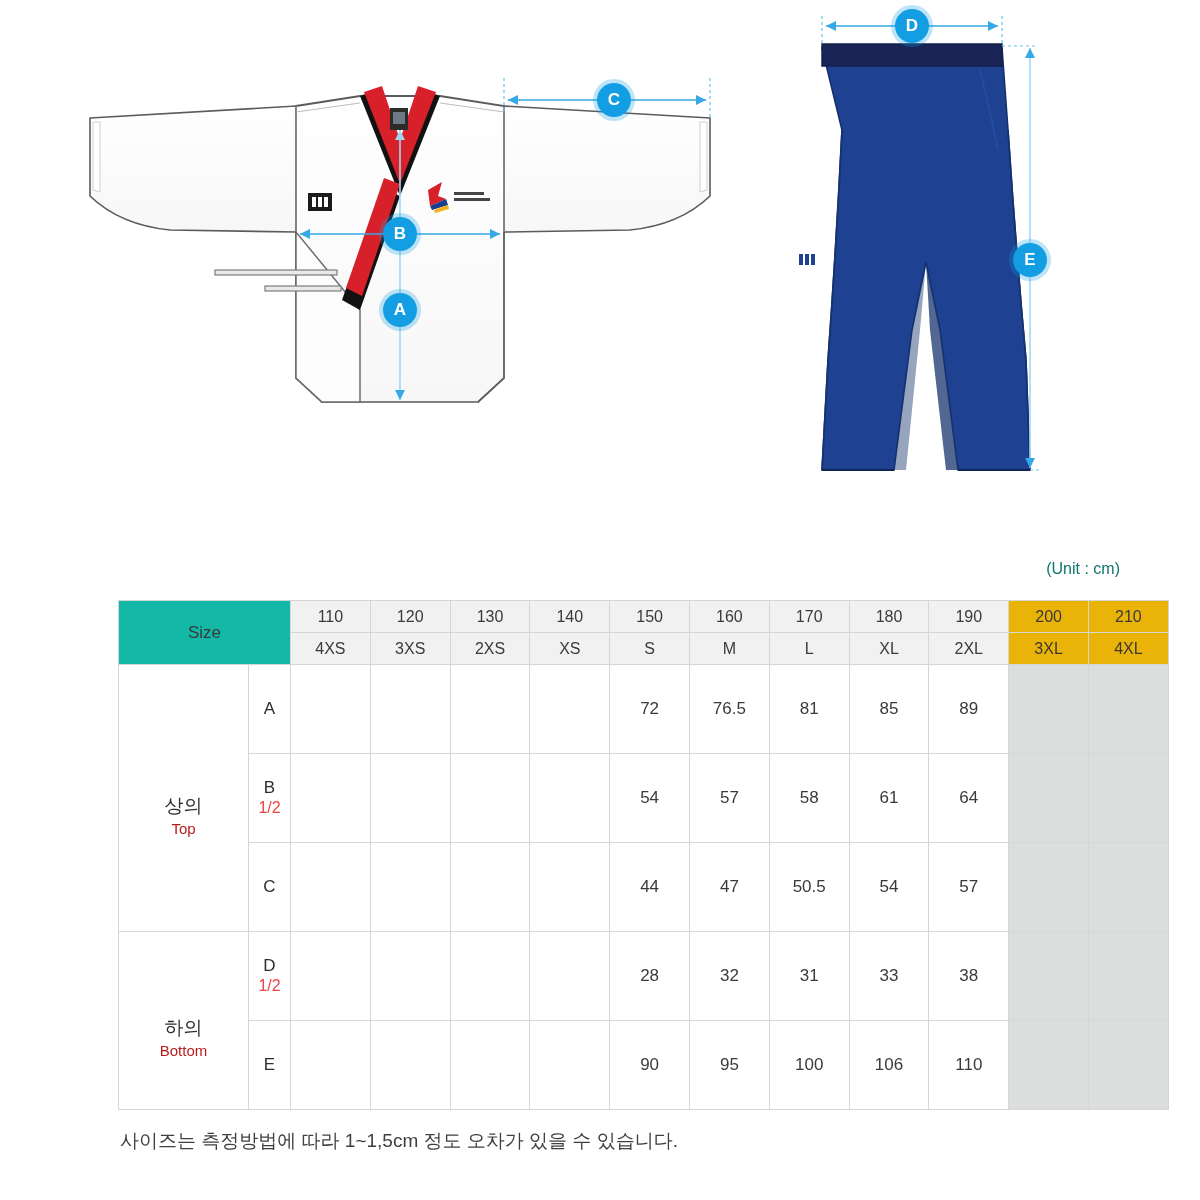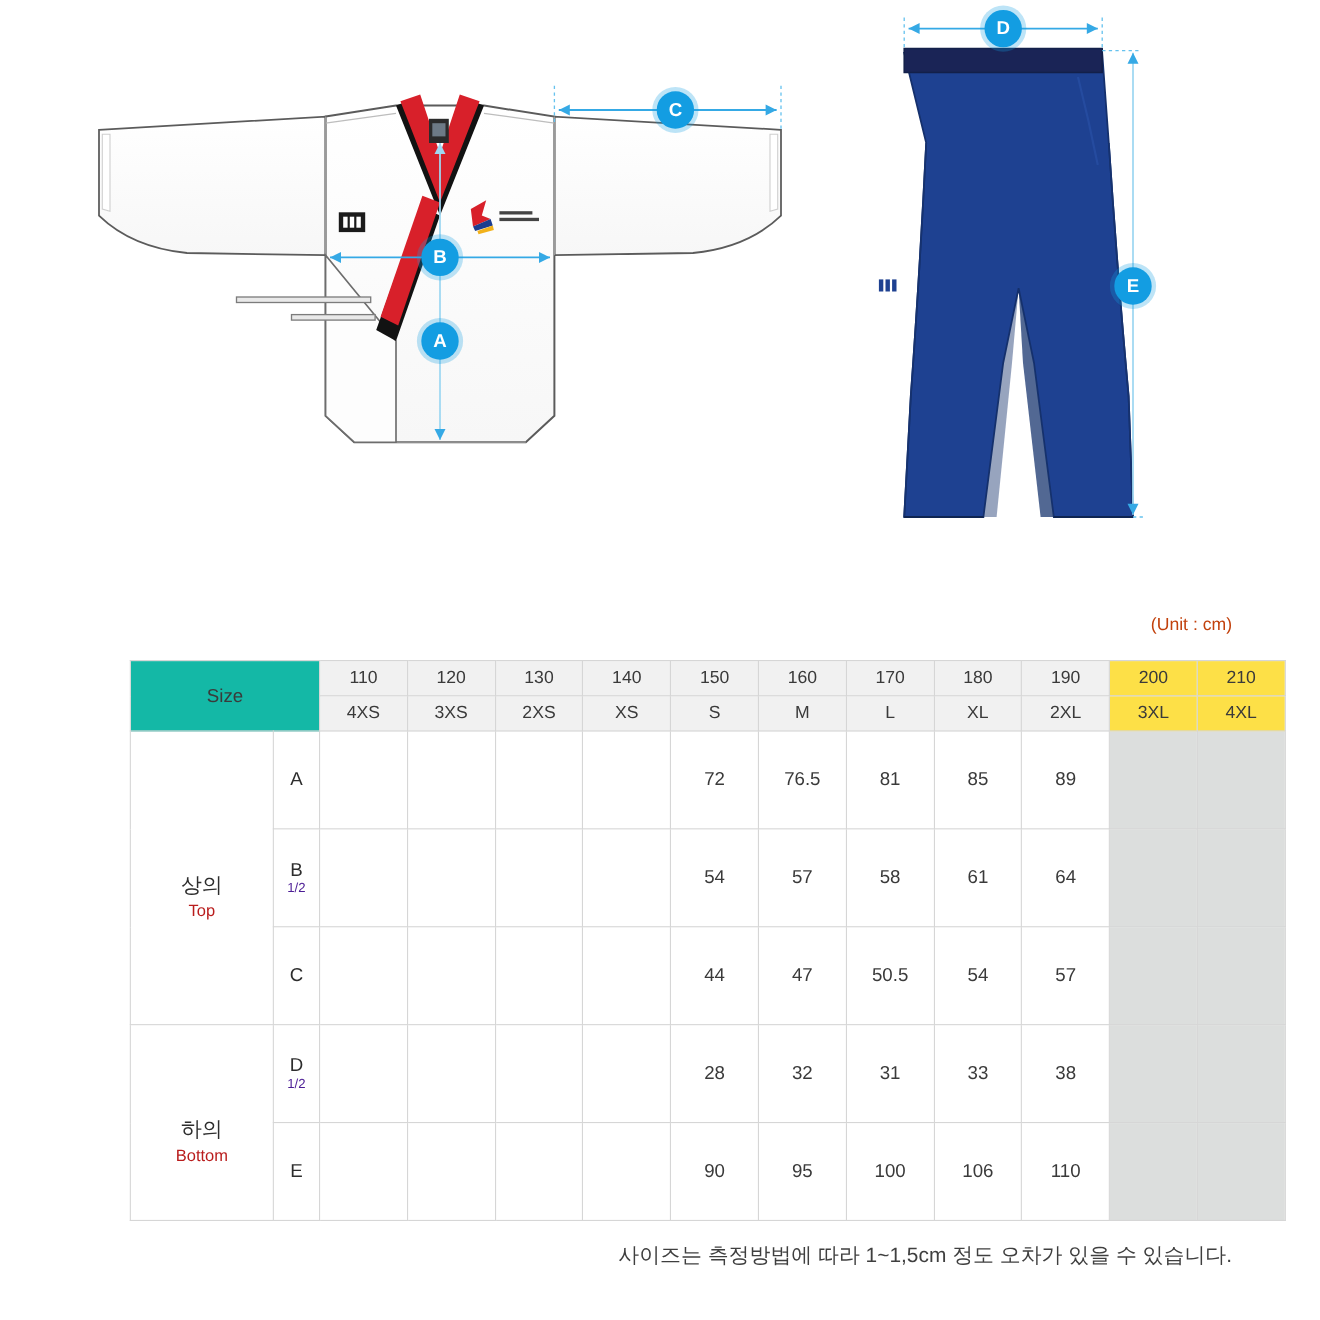--- a/index.html
+++ b/index.html
@@ -27,21 +27,21 @@
     display:flex; align-items:center; justify-content:center;
     box-shadow:0 0 0 4px rgba(19,157,226,0.28);
     font-family:"Liberation Sans", sans-serif;
     letter-spacing:0;
     z-index:40;
   }
 
   
   #unit-note {
     position:absolute; right:80px; top:560px;
-    font-size:16px; color:#c2410c;
+    font-size:16px; color:#0f766e;
     font-family:"Liberation Sans", sans-serif;
   }
 
   
   #size-table-wrap { position:absolute; left:118px; top:600px; width:970px; }
   table.sizetable {
     border-collapse:collapse;
     width:970px;
     table-layout:fixed;
     font-size:15px;
@@ -52,43 +52,43 @@
     text-align:center;
     vertical-align:middle;
     font-weight:normal;
     padding:0;
   }
   .col-size    { width:130px; }
   .col-ab      { width:42px; }
   .col-val     { width:79.8px; }
 
   .hdr-cell { background:#f1f1f1; height:32px; font-size:16px; color:#3a3a3a; }
-  .hdr-cell.dim { background:#fde047; }
+  .hdr-cell.dim { background:#eab308; }
   .size-label-cell { background:#14b8a6; font-size:17px; color:#3a3a3a; }
 
   .grp-cell {
     font-size:19px; font-weight:bold; color:#2d2d2d;
     line-height:1.25;
   }
   .grp-cell .ko { display:block; font-weight:normal; font-size:19px; color:#2d2d2d;margin-top:36px; }
   .grp-cell .en { display:block; font-weight:normal; font-size:15px; color:#b91c1c; margin-top:2px;}
 
   .ab-cell { font-size:17px; font-weight:bold; color:#2d2d2d; line-height:1.1; }
-  .ab-cell .half { display:block; font-size:12px; font-weight:normal; color:#4c1d95; margin-top:1px; }
+  .ab-cell .half { display:block; font-size:16px; font-weight:normal; color:#ef4444; margin-top:1px; }
 
   .data-cell { height:89px; font-size:17px; color:#3a3a3a; }
   .data-cell.dim { background:#dcdedd; }
 
   .sec-top-border > td { border-top:2px solid #8c8c8c; }
   .tbl-top > th, .tbl-top > td { border-top:2px solid #8c8c8c; }
   .tbl-bottom > td { border-bottom:2px solid #8c8c8c; }
 
   
   #footnotes { position:absolute; left:120px; top:1128px; width:1000px; }
-  #footnotes .fn-ko { font-size:19px; color:#3f3f3f; margin:0 0 26px 0; font-family:"Liberation Sans", sans-serif;text-align:right; }
+  #footnotes .fn-ko { font-size:19px; color:#3f3f3f; margin:0 0 26px 0; font-family:"Liberation Sans", sans-serif; }
   #footnotes .fn-en { font-size:18px; color:#6a6a6a; margin:0; font-family:"Liberation Sans", sans-serif; }
 </style>
 </head>
 <body>
 
 <div id="diagrams">
 
   <div id="jacket-diagram">
     <svg width="680" height="520" viewBox="0 0 680 520">
       <defs>

